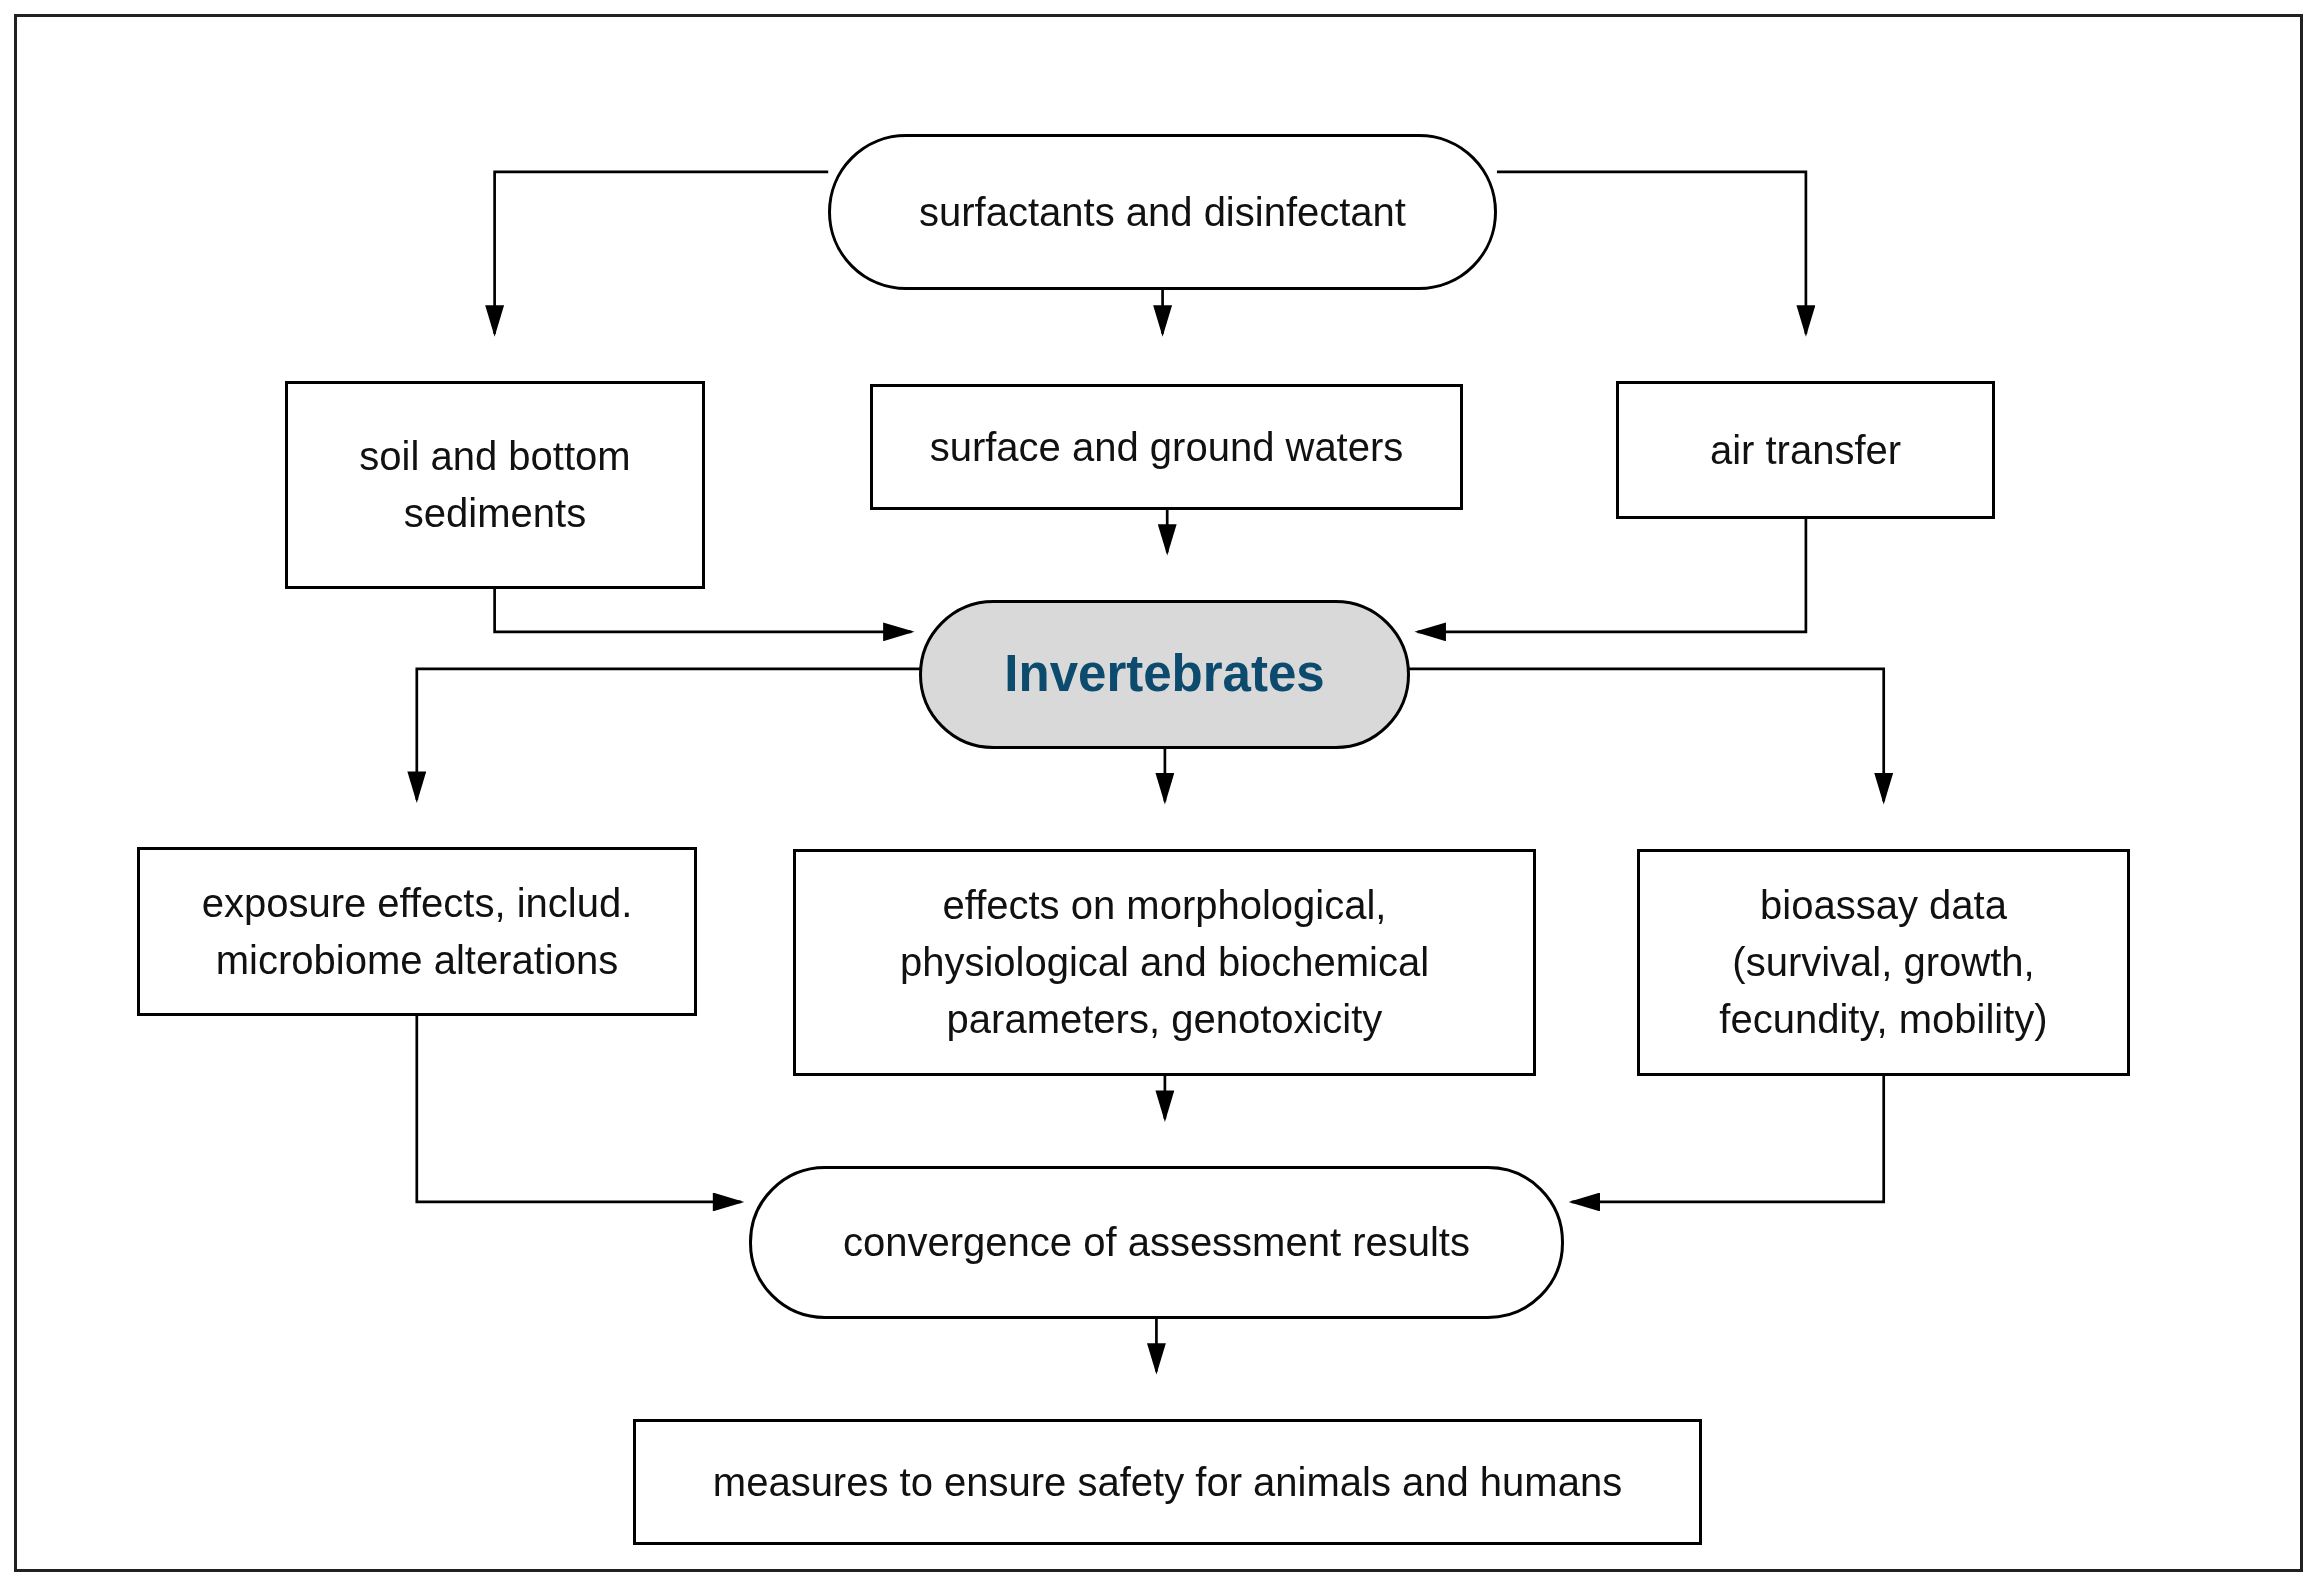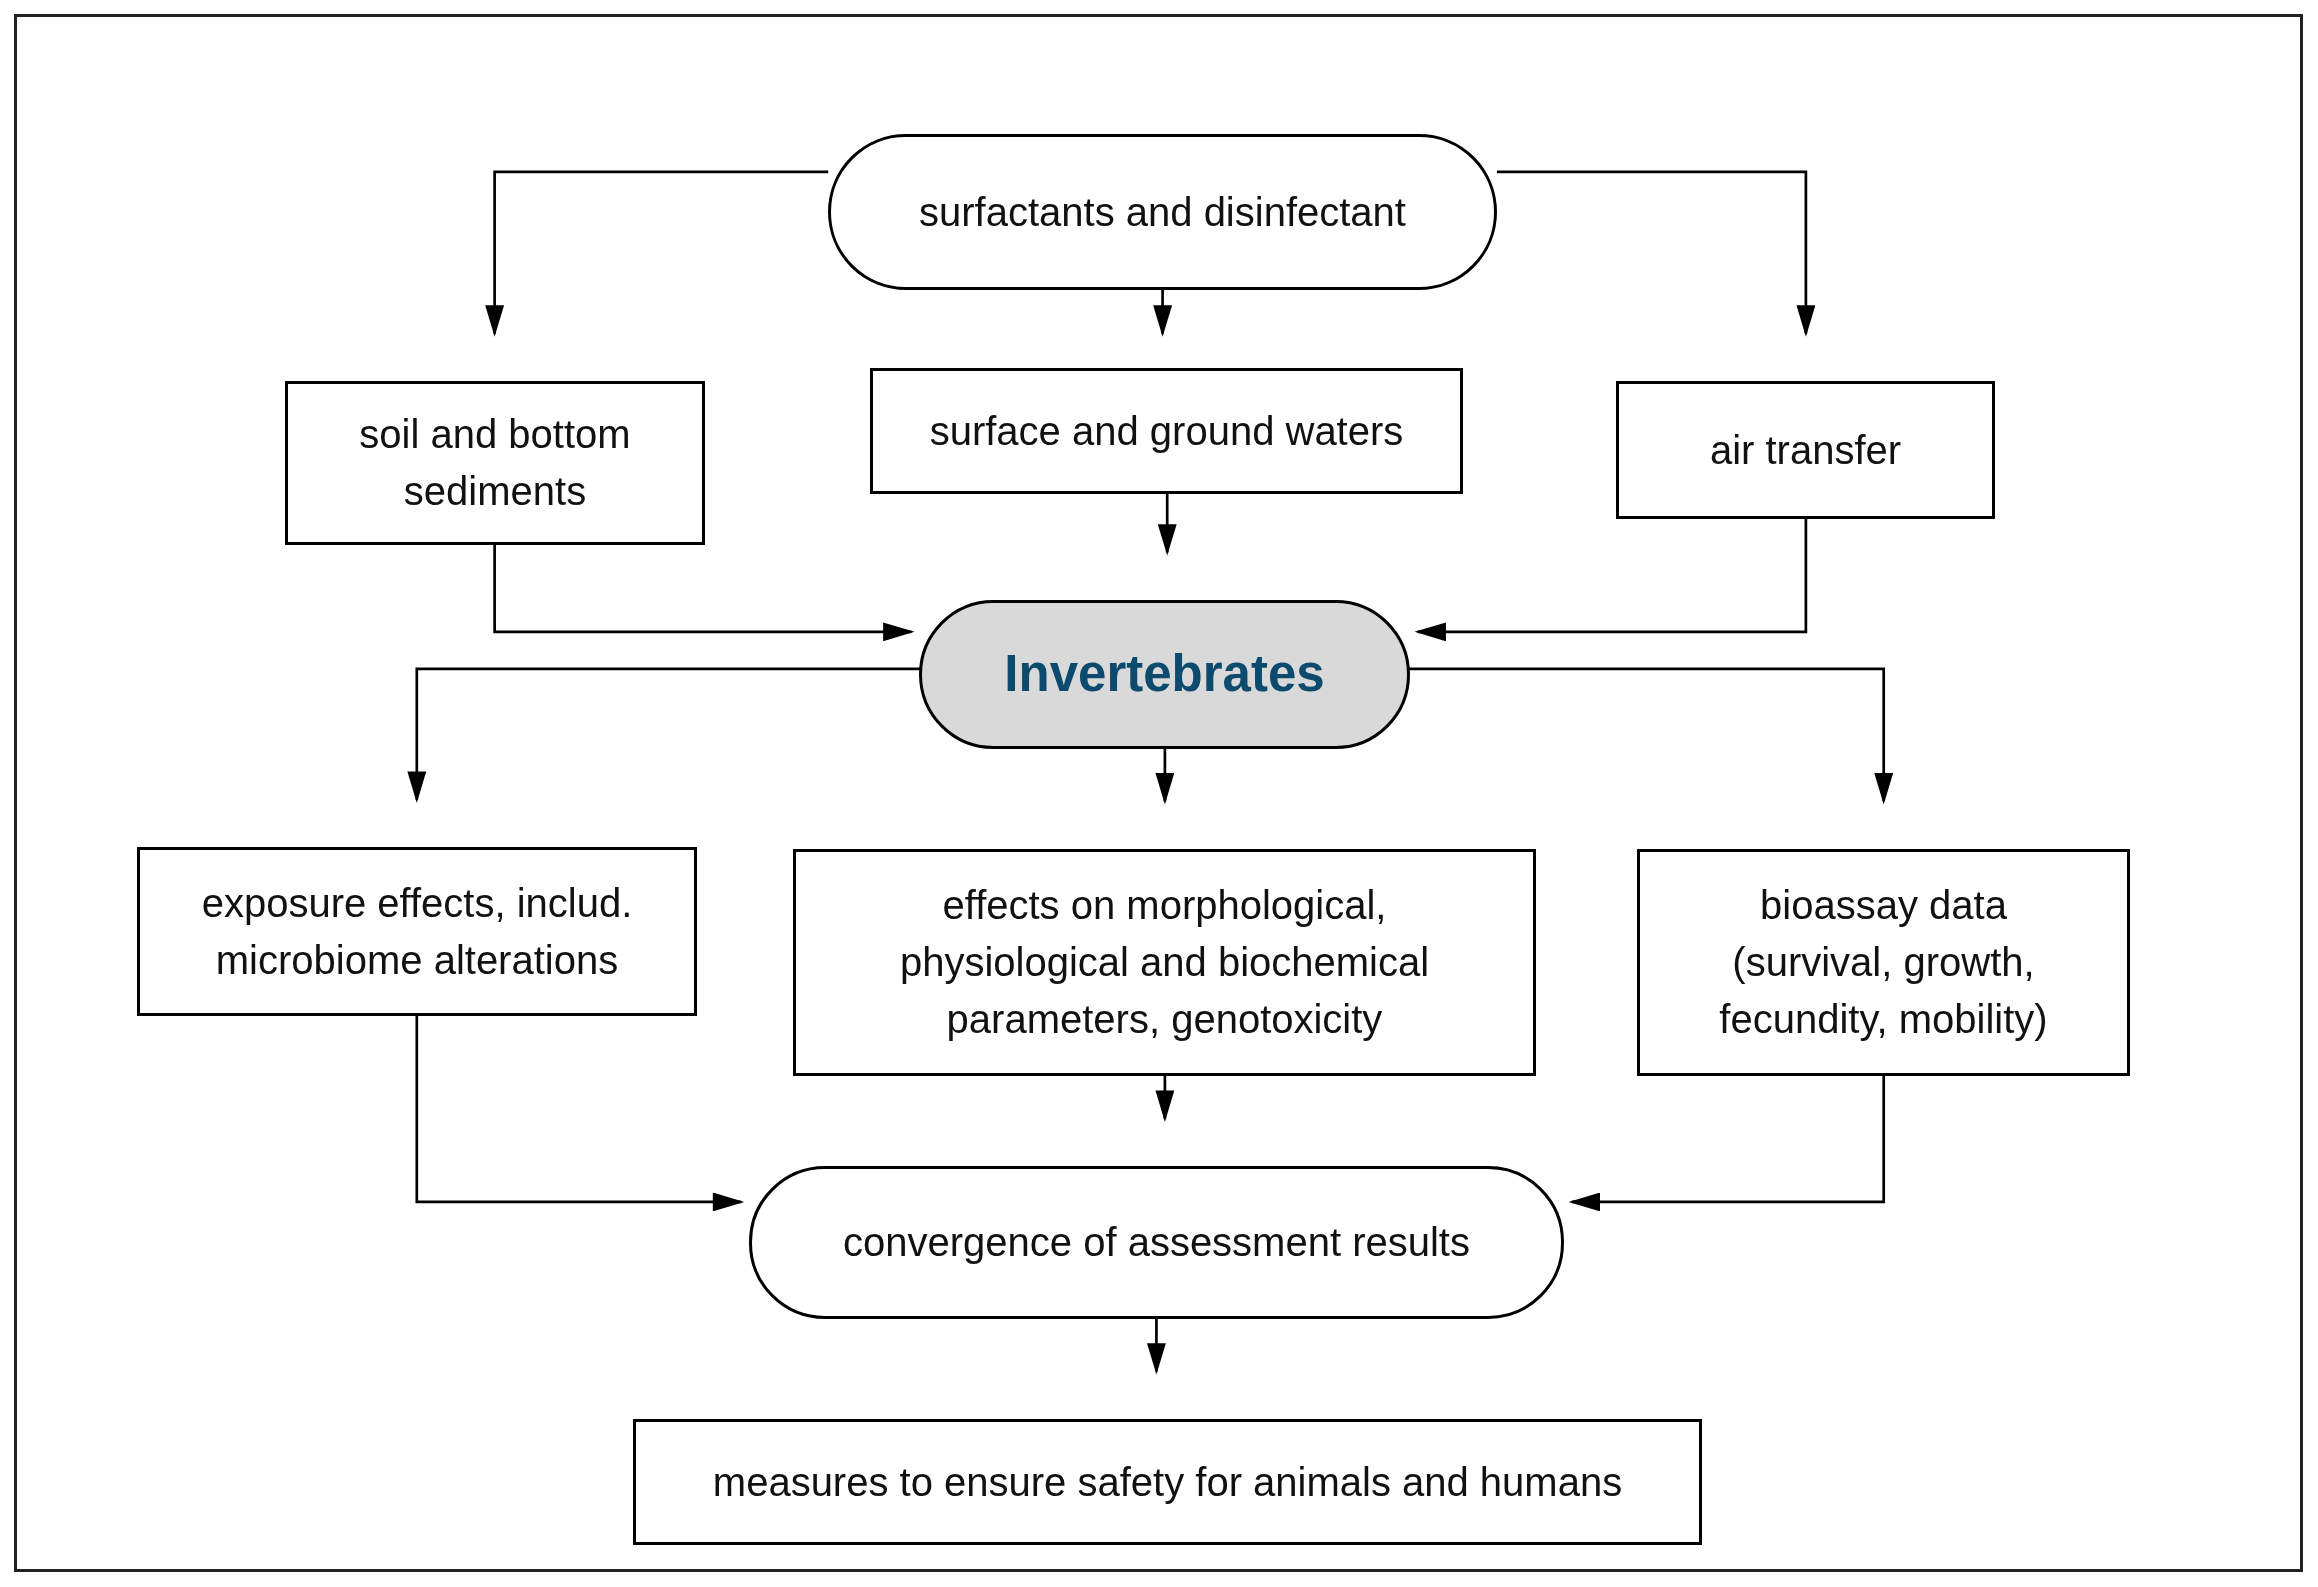--- a/index.html
+++ b/index.html
@@ -61,22 +61,22 @@
   .stadium-top     { border-radius: 79px; }
   .stadium-mid     { border-radius: 75px;  background: #d9d9d9; }
   .stadium-conv    { border-radius: 76px;  }
   .stadium-mid .label {
     font-weight: bold;
     font-size: 51px;
     color: #0c4a6e;
   }
   
   #n-source      { left: 828px; top: 94px;  width: 669px;  height: 156px; }
-  #n-soil        { left: 285px;  top: 341px;  width: 420px;  height: 164px; }
-  #n-water       { left: 870px; top: 328px;  width: 593px;  height: 126px; }
+  #n-soil        { left: 285px;  top: 341px;  width: 420px;  height: 208px; }
+  #n-water       { left: 870px; top: 344px;  width: 593px;  height: 126px; }
   #n-air         { left: 1616px; top: 341px;  width: 379px;  height: 138px; }
   #n-invert      { left: 919px; top: 560px;  width: 491px;  height: 149px; }
   #n-exposure    { left: 137px;  top: 807px; width: 560px;  height: 169px; }
   #n-effects     { left: 793px; top: 809px; width: 743px;  height: 227px; }
   #n-bioassay    { left: 1637px; top: 809px; width: 493px;  height: 227px; }
   #n-convergence { left: 749px;  top: 1126px; width: 815px; height: 153px; }
   #n-measures    { left: 633px;  top: 1379px; width: 1069px; height: 126px; }
 </style>
 </head>
 <body>

